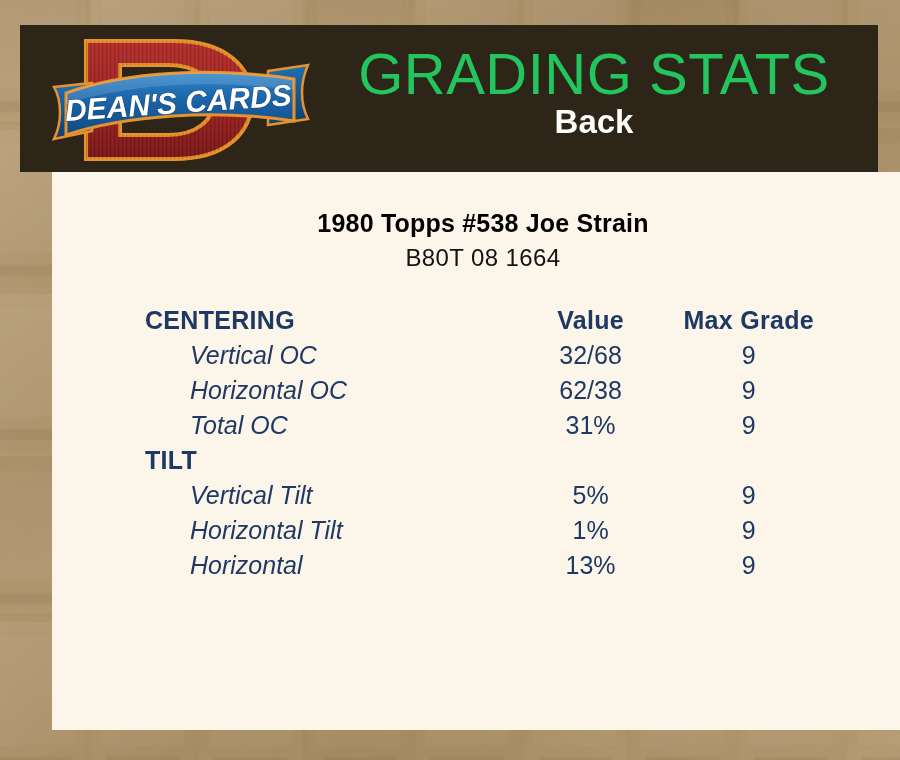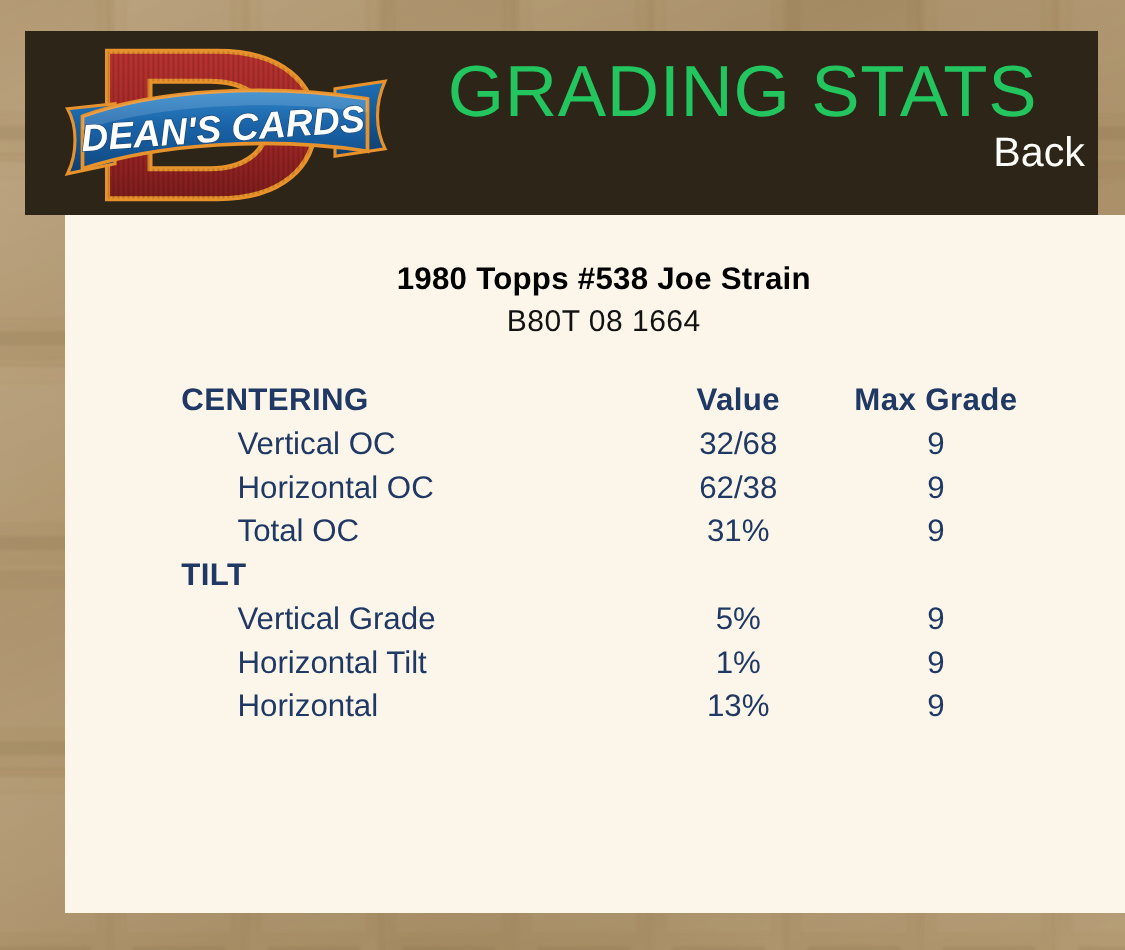--- a/index.html
+++ b/index.html
@@ -84,23 +84,22 @@
   .title-main {
     font-size: 58px;
     line-height: 54px;
     font-weight: 400;
     letter-spacing: 0.5px;
     color: #22c55e;
   }
   .title-sub {
     font-size: 33px;
     line-height: 42px;
-    font-weight: 400;
+    font-weight: 700;
     color: #fdfdfa;
-    text-align: right;
   }
 
   
   .panel {
     position: absolute;
     left: 52px;
     top: 172px;
     width: 862px;
     height: 558px;
     background: #fbf6e9;
@@ -141,21 +140,21 @@
   .col-label { width: 350px; text-align: left; }
   .col-value { width: 170px; text-align: center; }
   .col-grade { width: 170px; text-align: center; }
 
   tr.section-row td {
     font-weight: bold;
     letter-spacing: 0.3px;
   }
   tr.section-row td.col-label { padding-left: 7px; }
   tr.header-row td { font-weight: bold; }
-  tr.data-row td.col-label { padding-left: 52px; }
+  tr.data-row td.col-label { padding-left: 52px; font-style: italic; }
 </style>
 </head>
 <body>
 
 <div id="root">
 
   <div class="bg-cards" id="bg-cards">
       <div class="bg-card dark" style="left: -18px; top: -36px; width: 104px; height: 158px;">
         <span class="inner"></span>
         <span class="caption"></span>
@@ -411,21 +410,21 @@
             <td class="col-label">Total OC</td>
             <td class="col-value">31%</td>
             <td class="col-grade">9</td>
           </tr>
           <tr class="section-row">
             <td class="col-label">TILT</td>
             <td class="col-value"></td>
             <td class="col-grade"></td>
           </tr>
           <tr class="data-row">
-            <td class="col-label">Vertical Grade</td>
+            <td class="col-label">Vertical Tilt</td>
             <td class="col-value">5%</td>
             <td class="col-grade">9</td>
           </tr>
           <tr class="data-row">
             <td class="col-label">Horizontal Tilt</td>
             <td class="col-value">1%</td>
             <td class="col-grade">9</td>
           </tr>
           <tr class="data-row">
             <td class="col-label">Horizontal</td>

